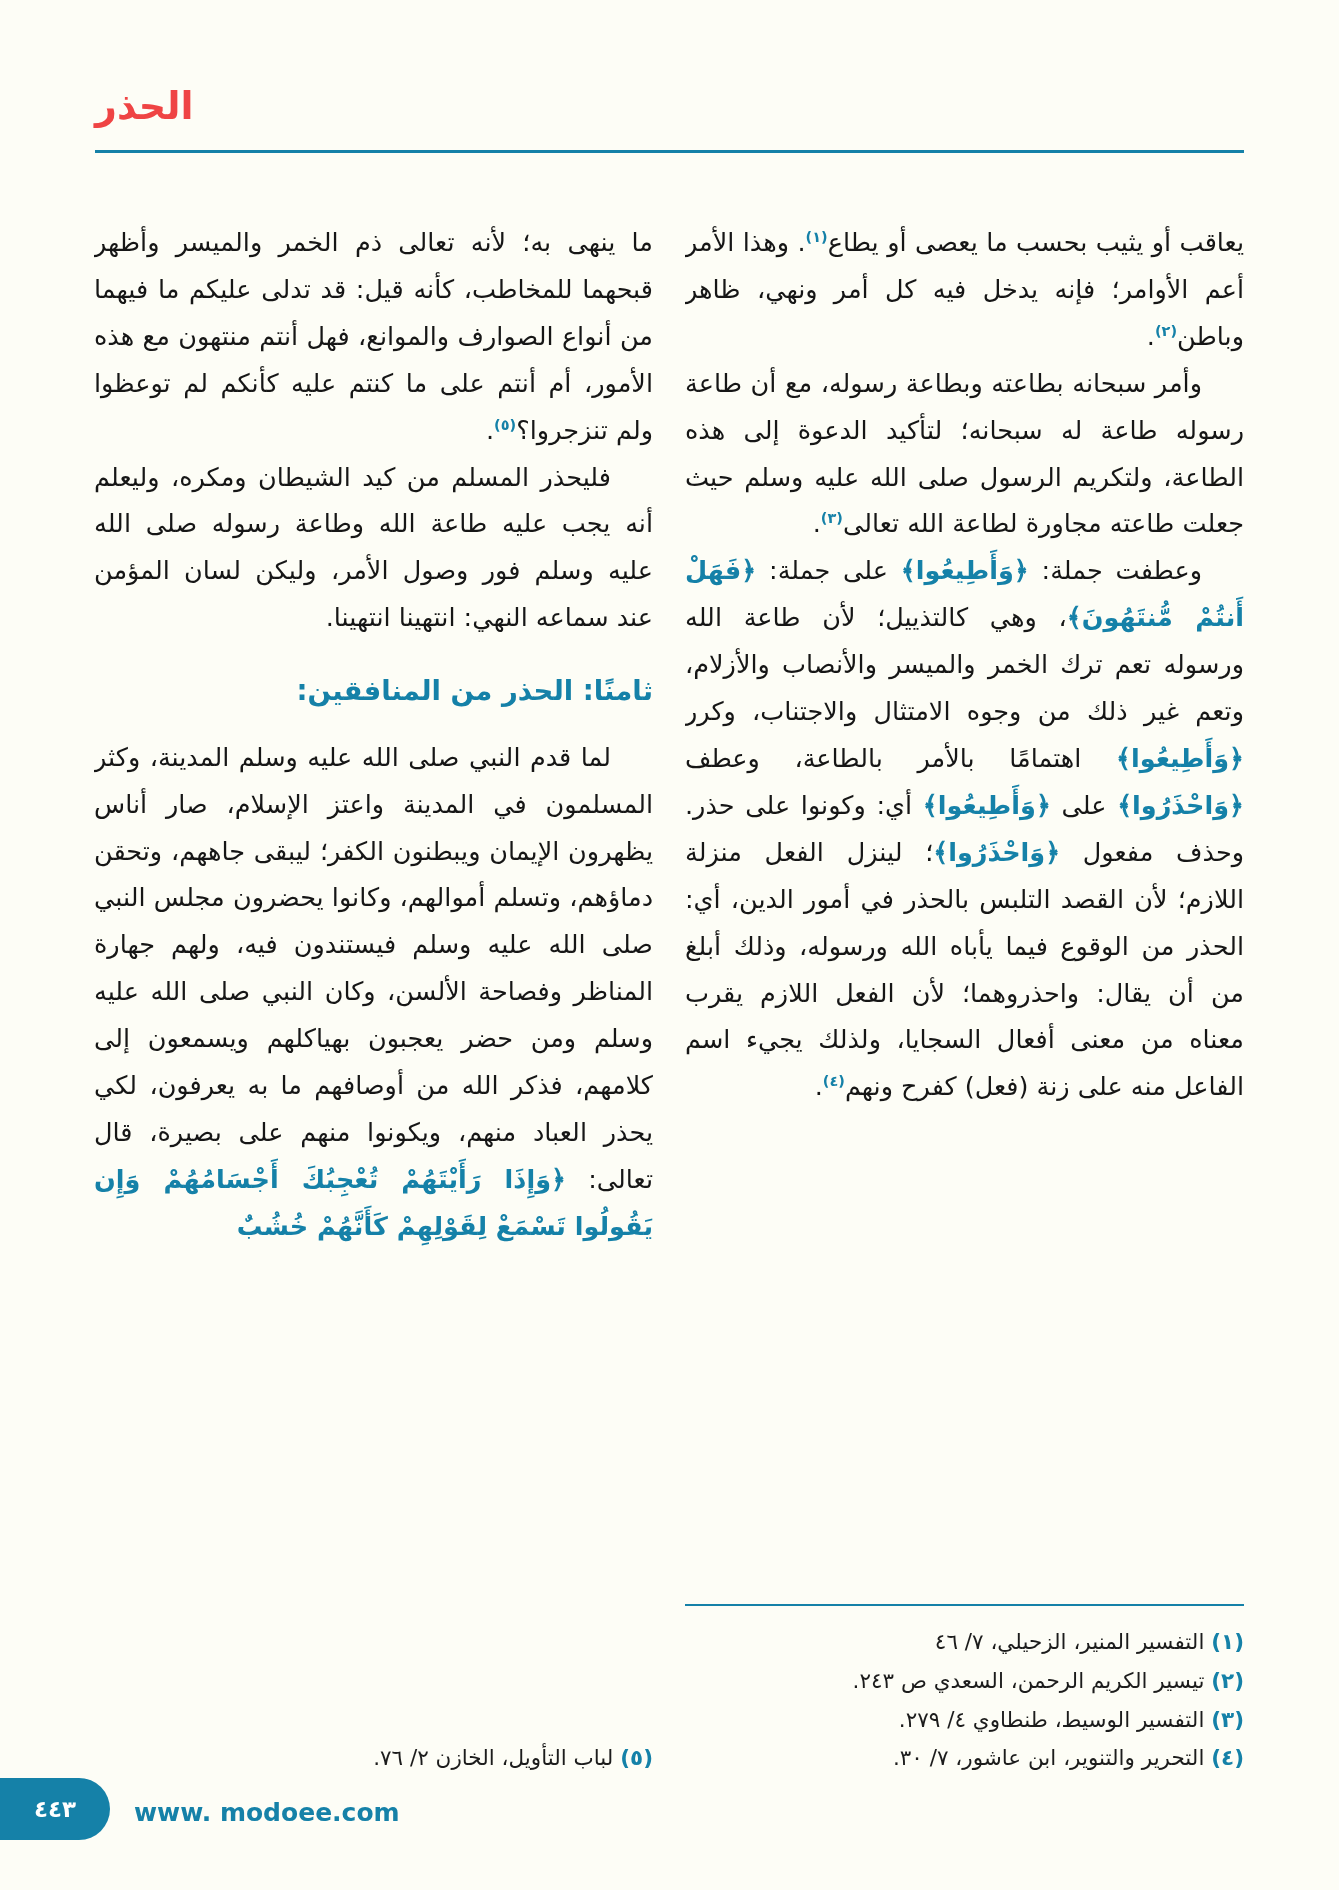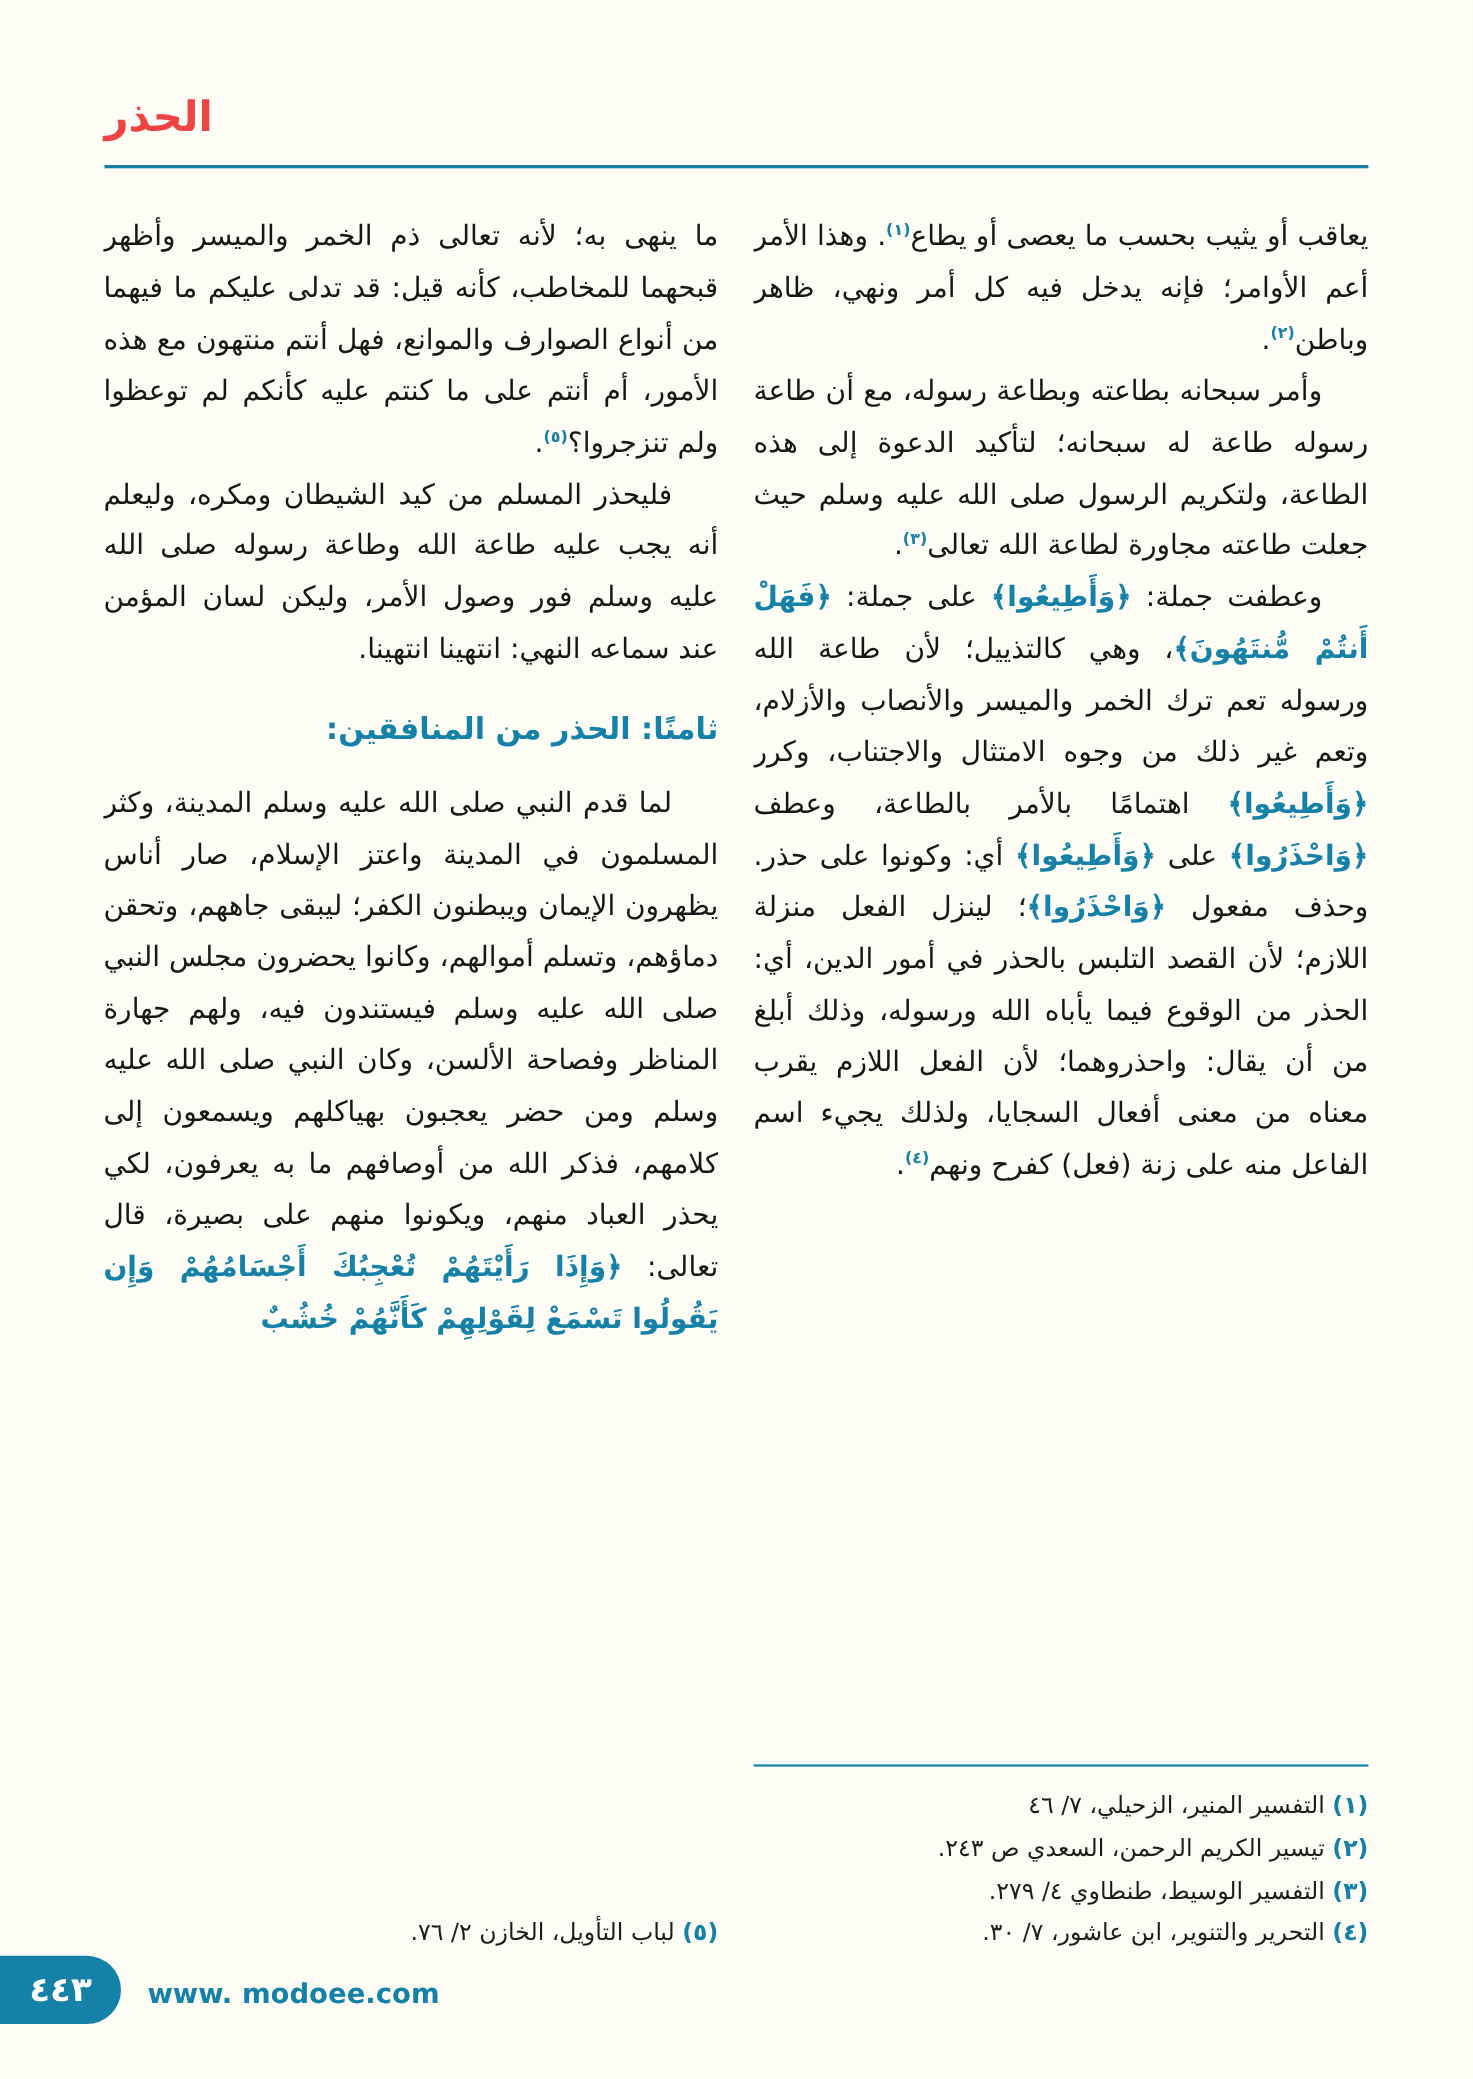--- a/index.html
+++ b/index.html
@@ -26,21 +26,21 @@
   .header-rule{
     position:absolute;top:150px;left:95px;right:95px;
     height:3px;background:var(--accent);
   }
   .columns{
     position:absolute;top:192px;right:95px;left:94px;bottom:112px;
     display:flex;gap:32px;
   }
   .column{
     flex:1 1 0;min-width:0;
-    display:flex;flex-direction:column;
+    display:flex;flex-direction:column;margin-top:27px;
   }
   .paragraphs{
     flex:1 1 auto;min-height:0;overflow:hidden;
     text-align:justify;
     font-size:25.5px;
     line-height:1.84;
   }
   .para{margin:0;}
   .para.indent{text-indent:42px;}
   .para.heading{
@@ -79,21 +79,21 @@
   }
   .fn-num{color:var(--accent);font-weight:700;}
   .fn-text{color:#1c1c1c;}
   .page-number-tab{
     position:absolute;left:0;bottom:50px;
     width:110px;height:62px;
     background:var(--accent);
     border-radius:0 31px 31px 0;
     display:flex;align-items:center;justify-content:center;
     color:#ffffff;
-    font-size:31px;font-weight:700;
+    font-size:23px;font-weight:700;
   }
   .website{
     position:absolute;left:134px;bottom:63px;
     color:var(--accent);
     font-size:25px;font-weight:700;
     direction:ltr;
   }
 </style>
 </head>
 <body>

